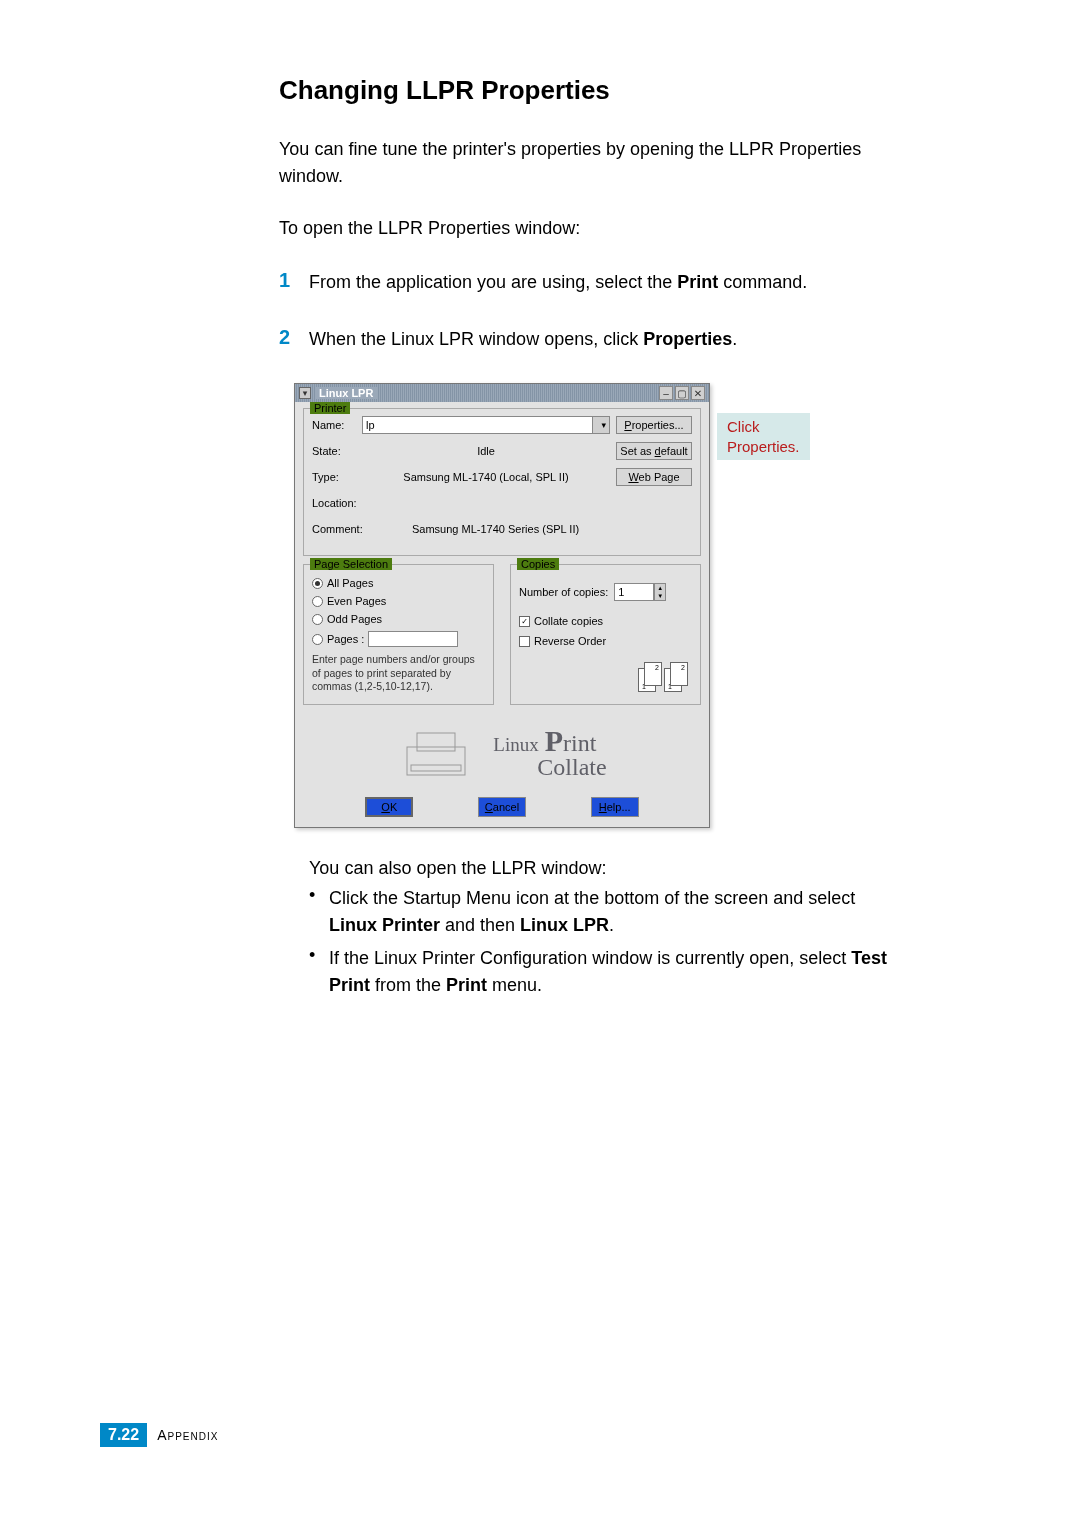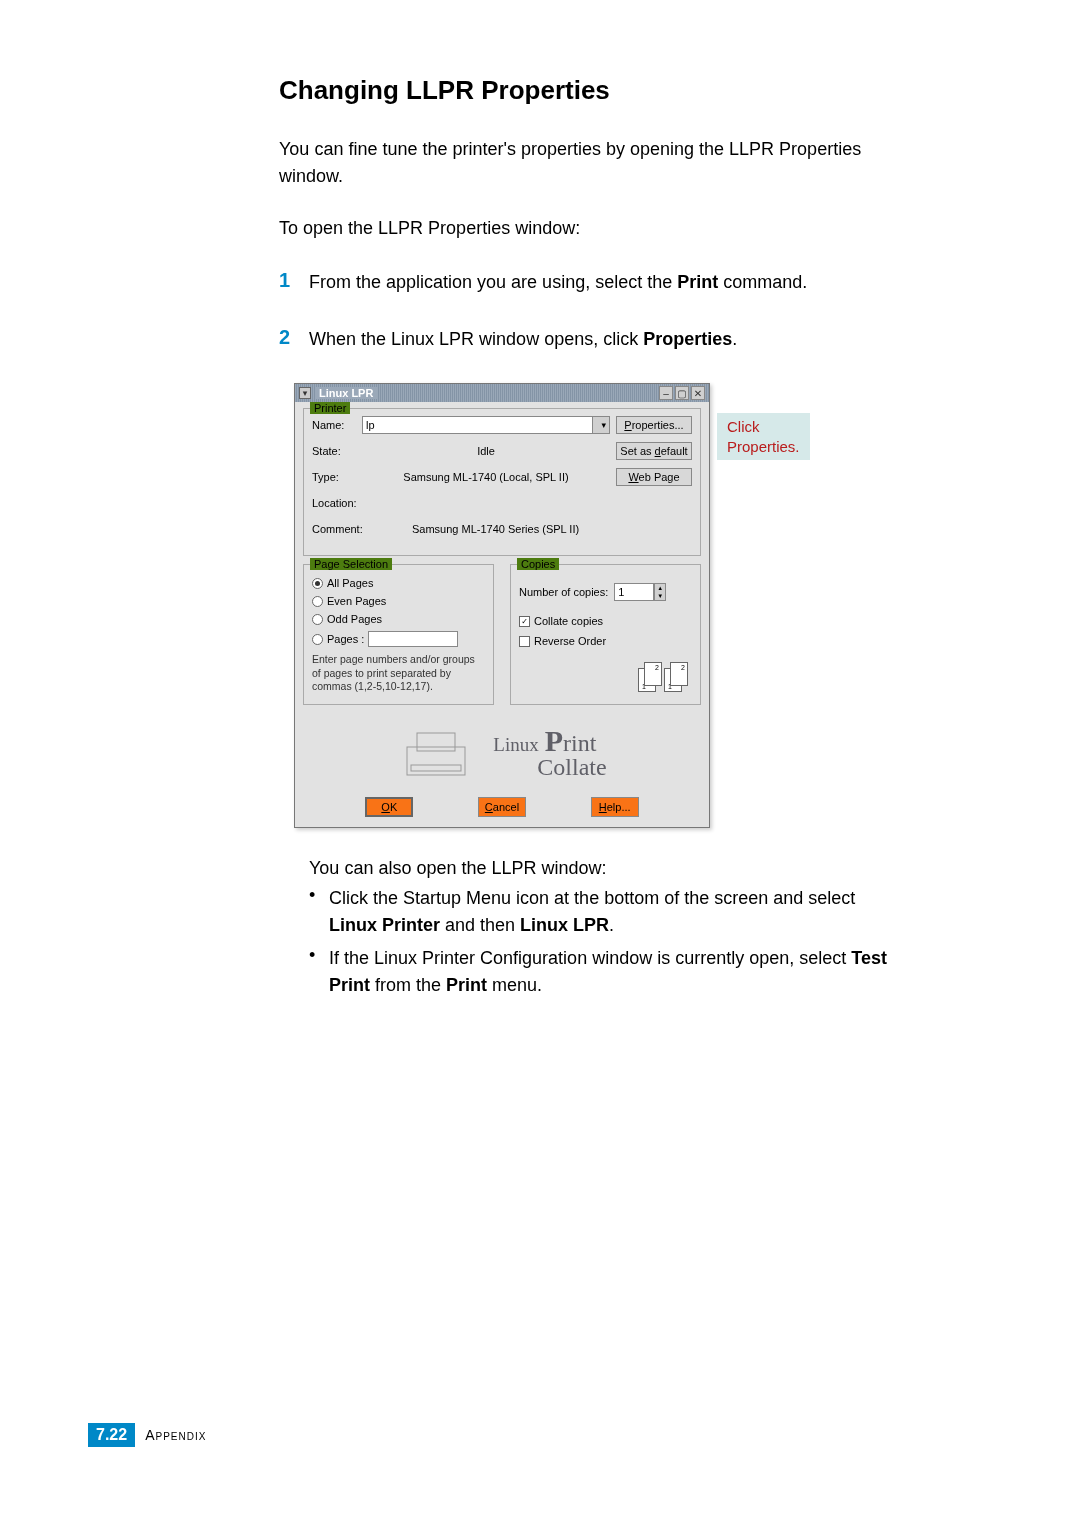--- a/index.html
+++ b/index.html
@@ -310,21 +310,21 @@
     .logo-linux { font-size: 19px; }
     .button-row {
       display: flex;
       justify-content: space-around;
       padding: 0 30px;
     }
     .dlg-button {
       min-width: 48px;
       height: 20px;
       border: 1px solid #888;
-      background: #f97316;
+      background: #1d4ed8;
       font-size: 11px;
       display: flex;
       align-items: center;
       justify-content: center;
       cursor: pointer;
       padding: 0 6px;
     }
     .dlg-button.ok {
       border: 2px solid #666;
     }
@@ -354,21 +354,21 @@
       width: 20px;
       font-size: 18px;
       flex-shrink: 0;
     }
     .bullet-text {
       font-size: 18px;
       line-height: 1.5;
     }
     .footer {
       position: absolute;
-      left: 88px;
+      left: 100px;
       bottom: 76px;
       display: flex;
       align-items: center;
     }
     .page-badge {
       background: #0088c7;
       color: #fff;
       font-weight: bold;
       font-size: 16px;
       padding: 3px 8px;

